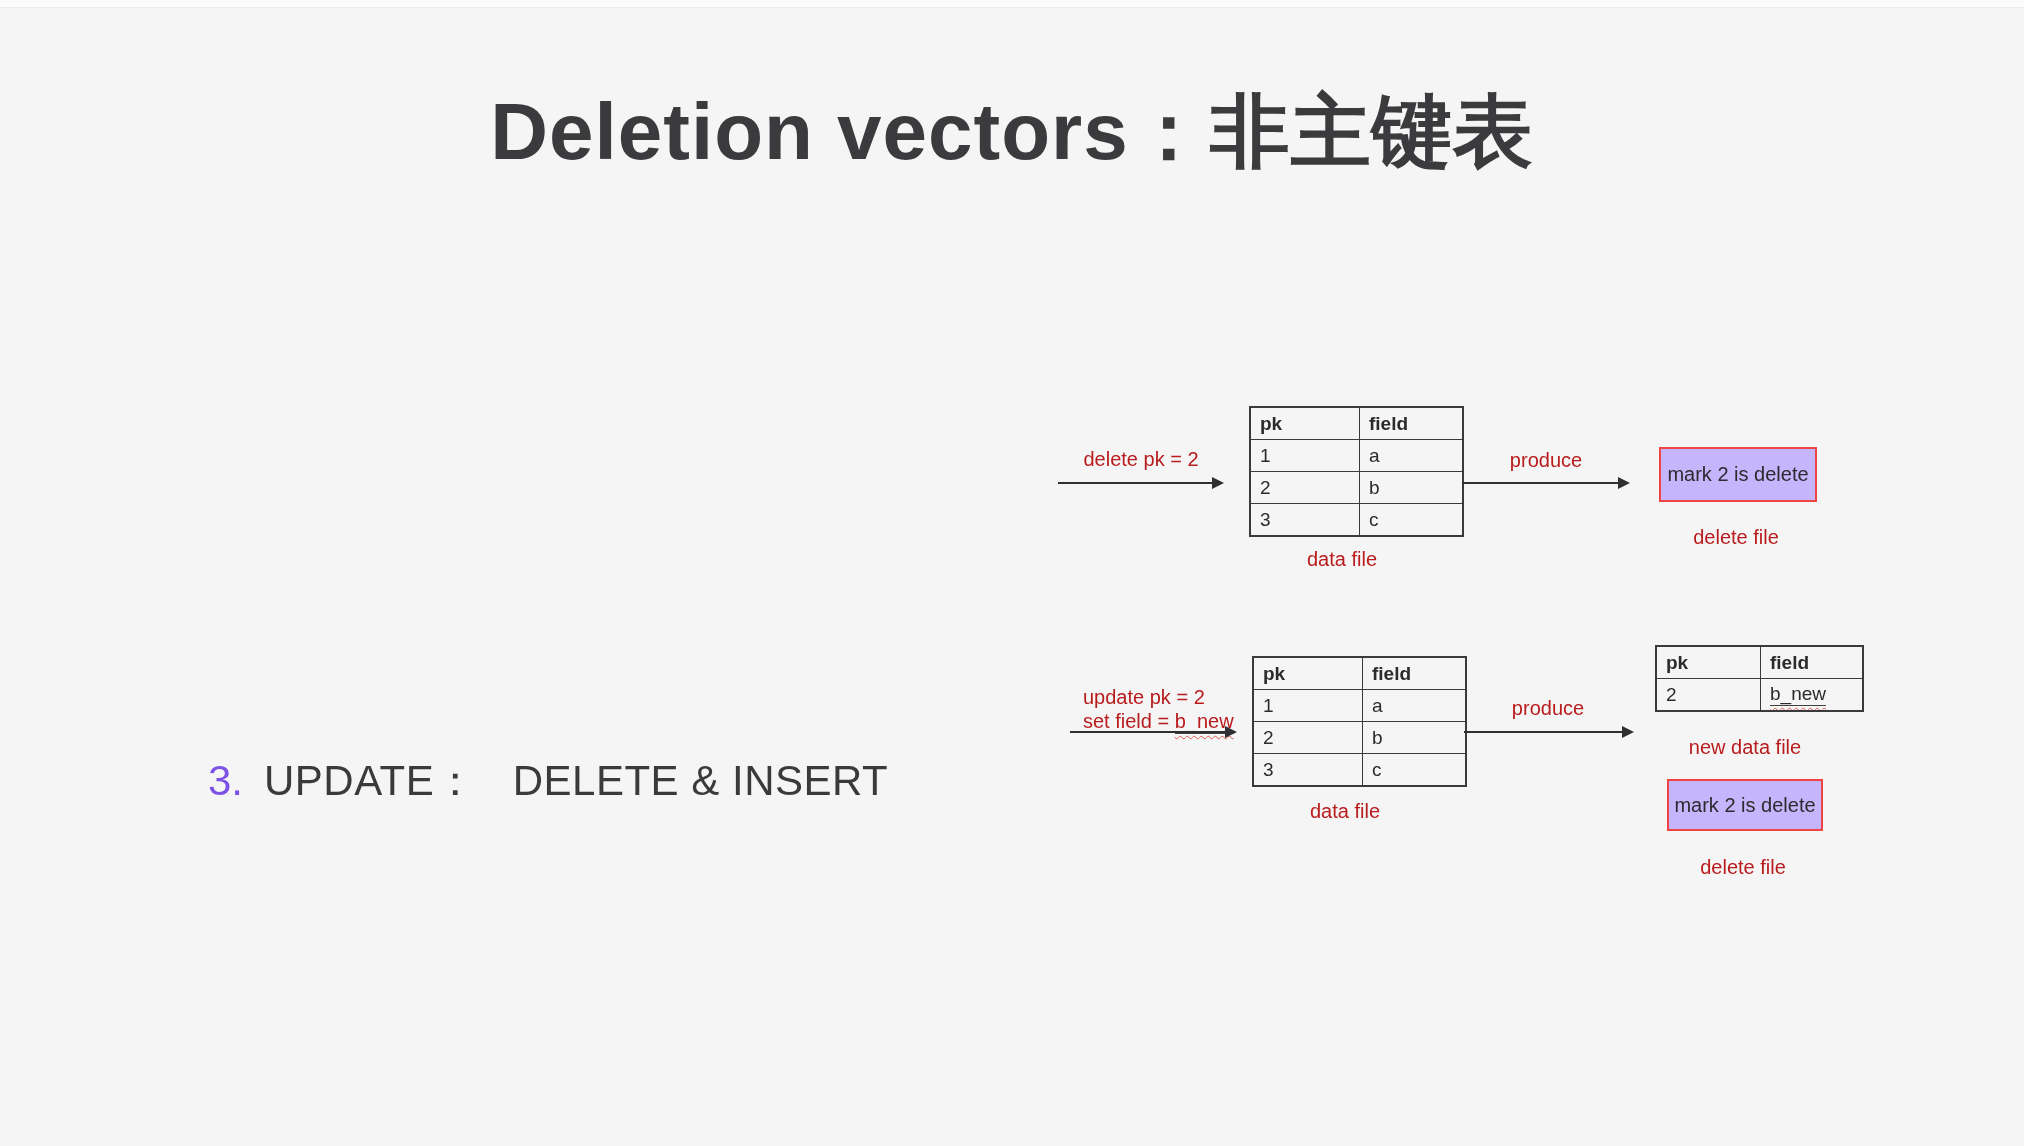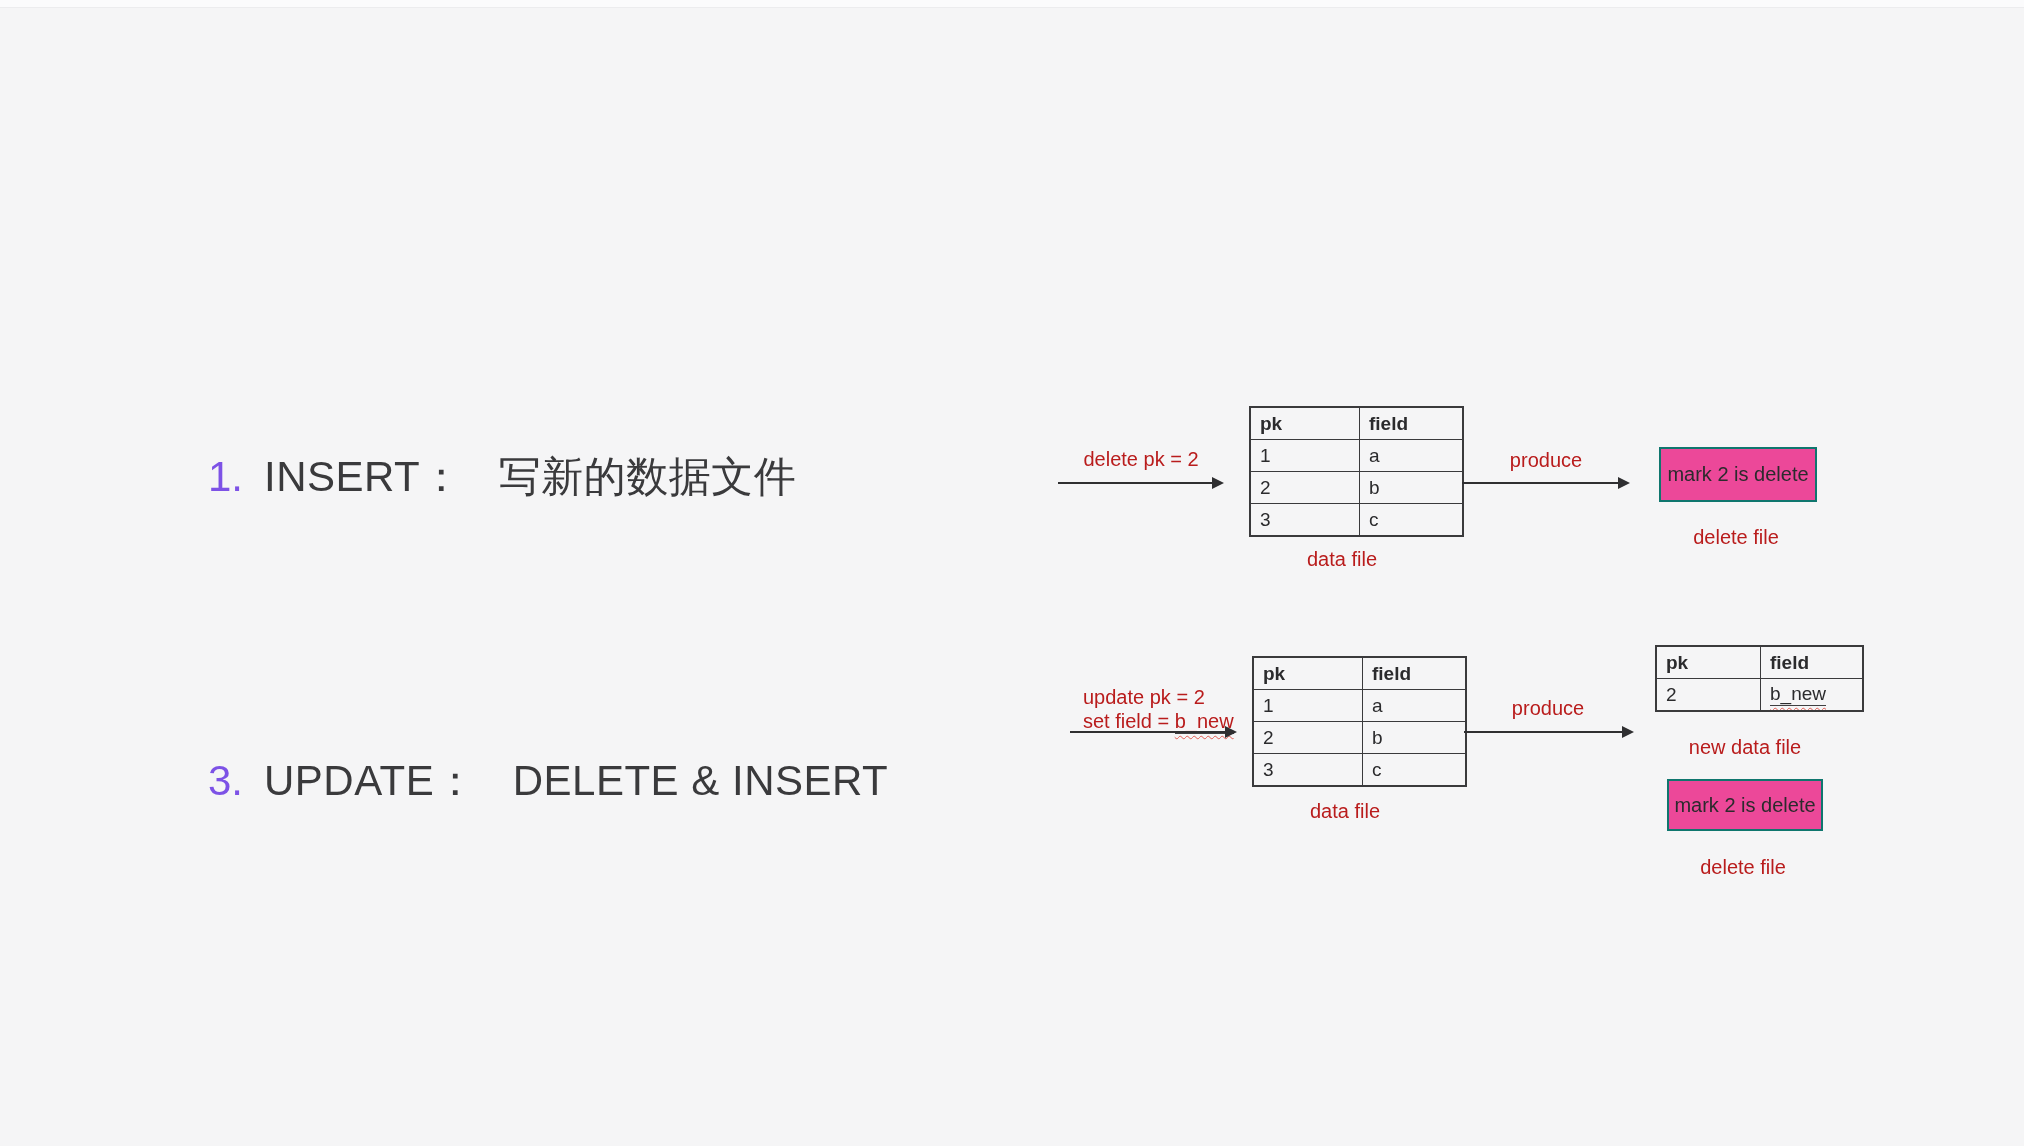--- a/index.html
+++ b/index.html
@@ -57,44 +57,42 @@
     font-size:19px;color:#2b2b2d;
     text-align:left;vertical-align:middle;
     padding:2px 4px 2px 9px;height:27px;
     font-weight:400;overflow:hidden;
   }
   .dtable th{font-weight:700;}
   .col-pk{width:95px;}
   .col-field{width:89px;}
   .rbox{
     position:absolute;
-    border:2px solid #0f766e;background:#ec4899;
+    border:2px solid #ef4444;background:#c4b5fd;
     display:flex;align-items:center;justify-content:center;
     font-size:20px;color:#2b2b2d;white-space:nowrap;
   }
   .squiggle{
     display:inline-block;line-height:1.2;
     border-bottom:1.5px solid #3f3f41;
     text-decoration-line:underline;
     text-decoration-style:wavy;
     text-decoration-color:#e05a52;
     text-decoration-thickness:1px;
     text-underline-offset:7px;
   }
 </style>
 </head>
 <body>
 
 <div class="slide">
   <div class="top-edge"></div>
 
+  <h1 class="title">Deletion vectors：非主键表</h1>
 
-  <div class="step" style="top:450px;">
-    <span class="num">1.</span><span class="kw">INSERT：</span><span class="desc">写新的数据文件</span>
-  </div>
   <div class="step" style="top:754px;">
     <span class="num">3.</span><span class="kw">UPDATE：</span><span class="desc">DELETE &amp; INSERT</span>
   </div>
 
   <div class="dlabel center" style="left:1058px;top:448px;width:166px;">delete pk = 2</div>
   <div class="arrow" style="left:1058px;top:482px;width:164px;"></div>
 
   <table class="dtable" style="left:1249px;top:406px;">
     <tbody>
         <tr>

